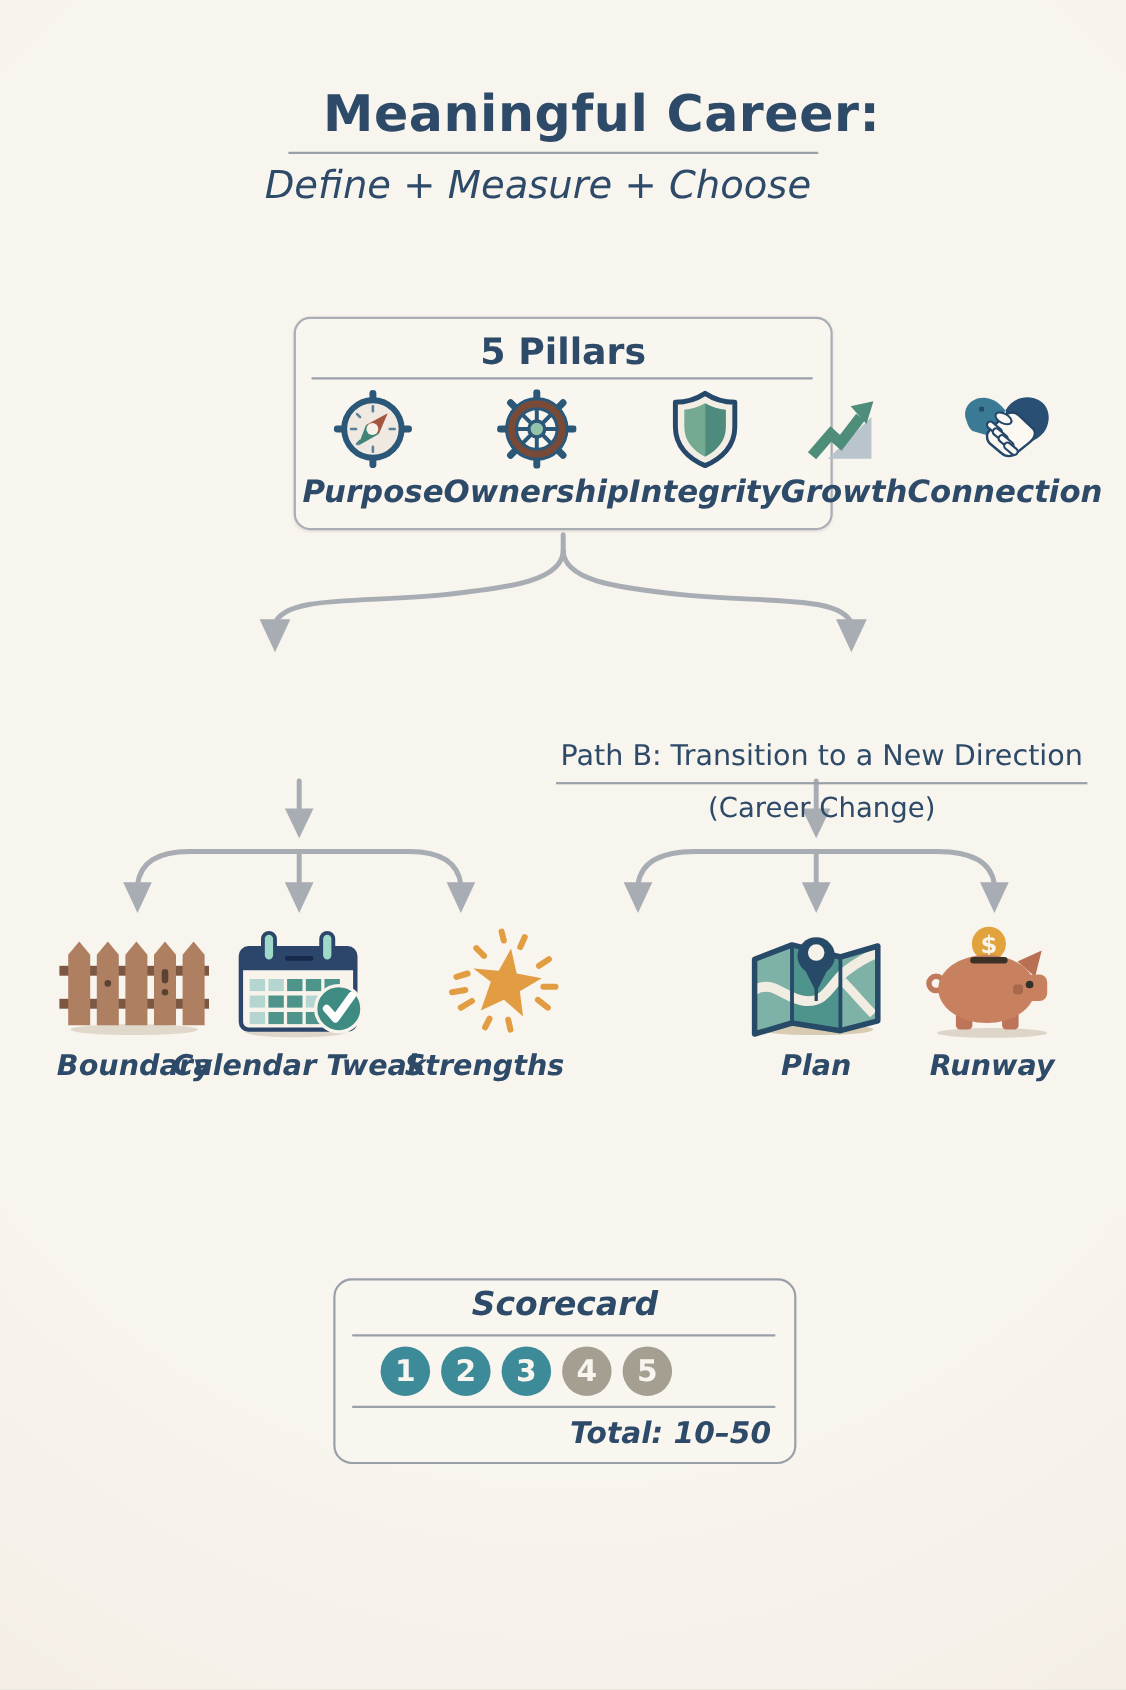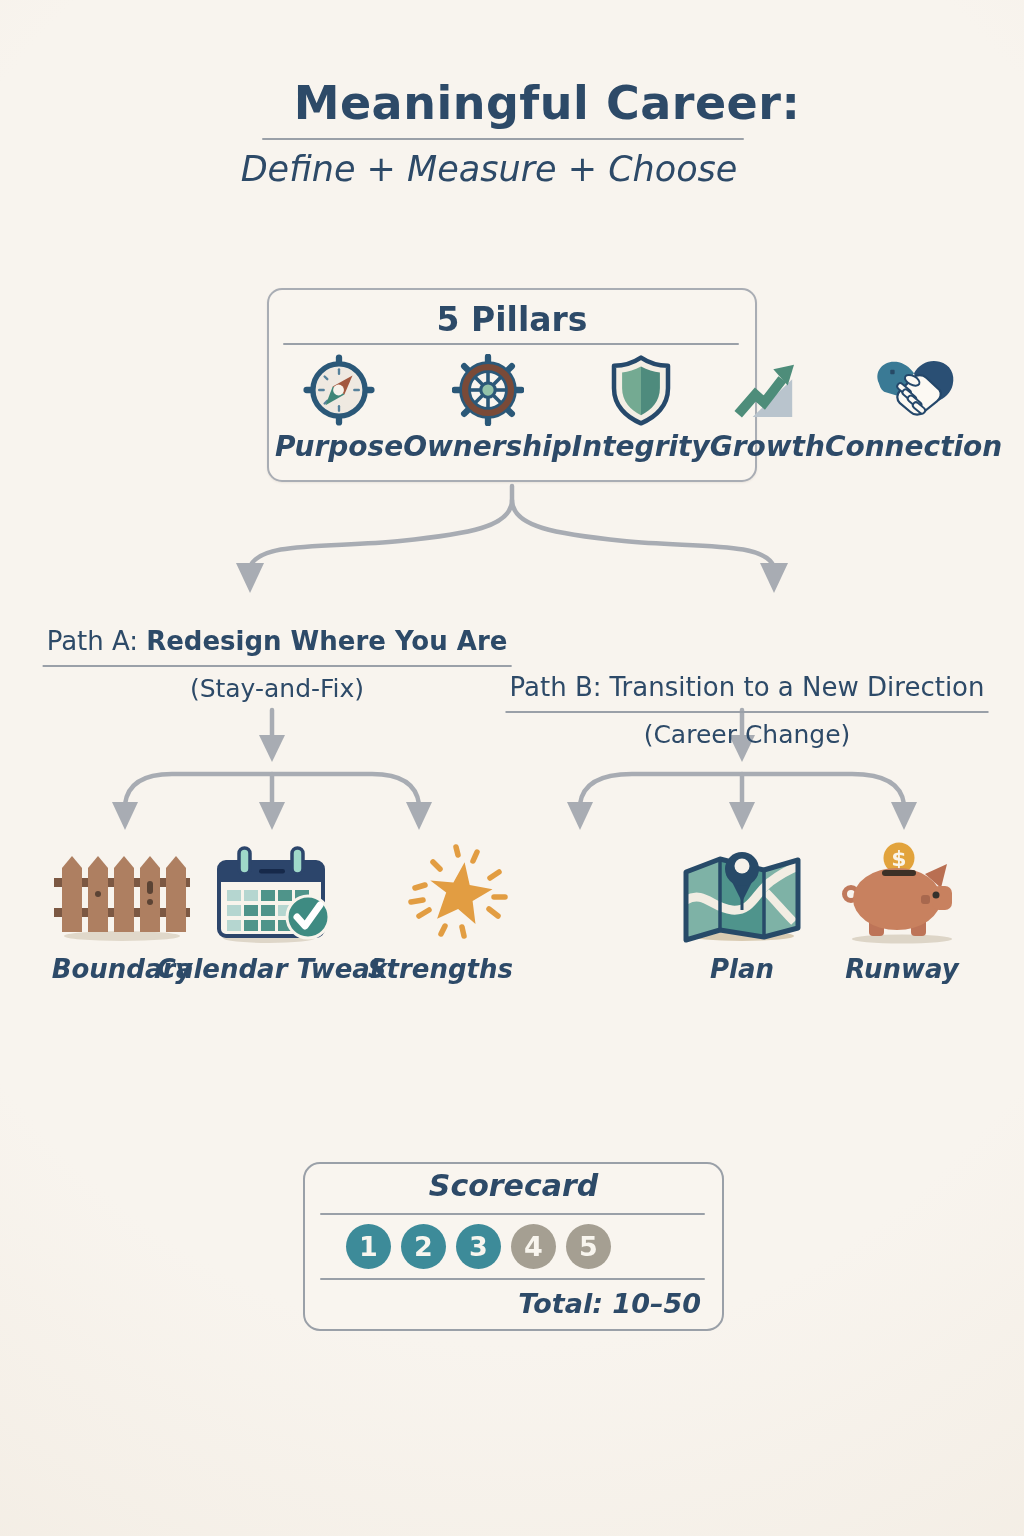--- a/index.html
+++ b/index.html
@@ -186,26 +186,20 @@
       <polygon points="112,802 138,802 125,830"></polygon>
       <polygon points="259,802 285,802 272,830"></polygon>
       <polygon points="406,802 432,802 419,830"></polygon>
       <polygon points="729,735 755,735 742,762"></polygon>
       <polygon points="567,802 593,802 580,830"></polygon>
       <polygon points="729,802 755,802 742,830"></polygon>
       <polygon points="891,802 917,802 904,830"></polygon>
     </g>
   </svg>
 
-  <div class="abs ctr path-header path-a">
-    <div class="path-title">
-      <span class="prefix">Path A:</span><span class="strong">Redesign Where You Are</span>
-    </div>
-    <div class="path-sub">(Stay-and-Fix)</div>
-  </div>
 
   <div class="abs ctr path-header path-b">
     <div class="path-title">
       <span class="prefix">Path B:</span><span>Transition to a New Direction</span>
     </div>
     <div class="path-sub">(Career Change)</div>
   </div>
 
   <div class="abs leaf" style="left:27px;top:838px;">
     <span class="icon">

